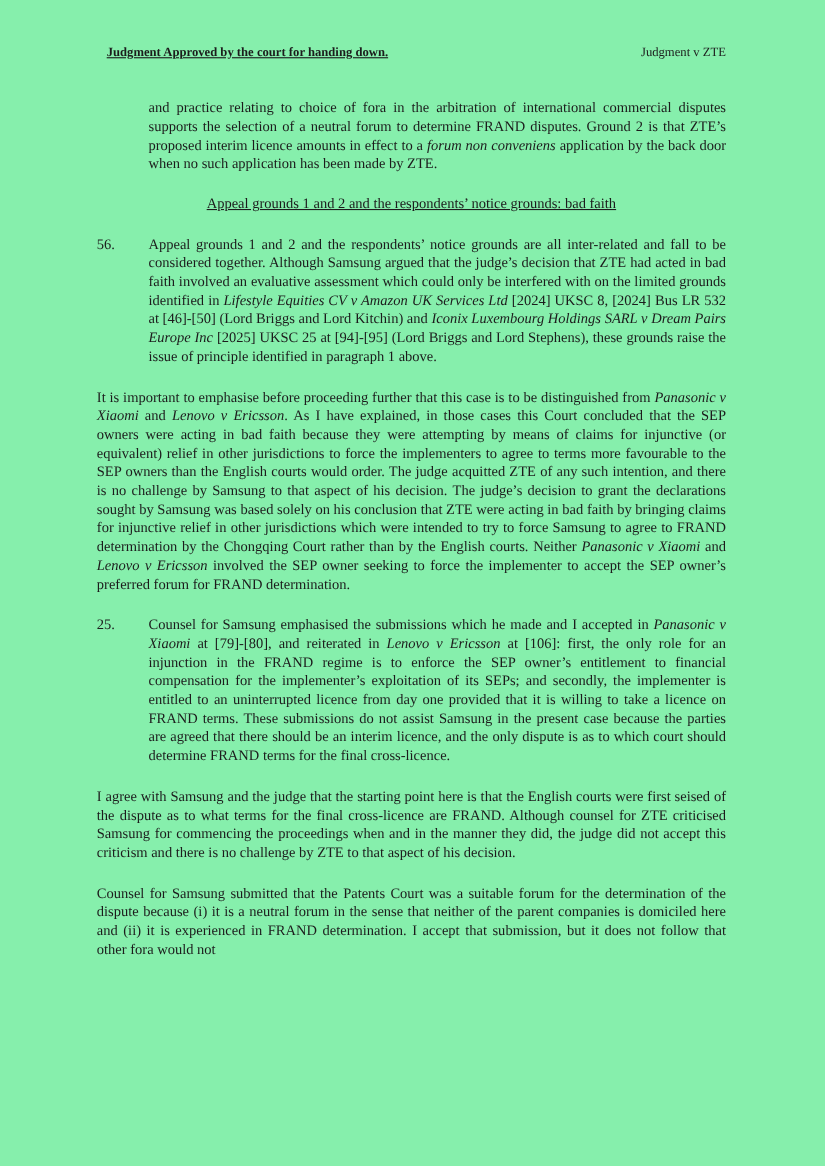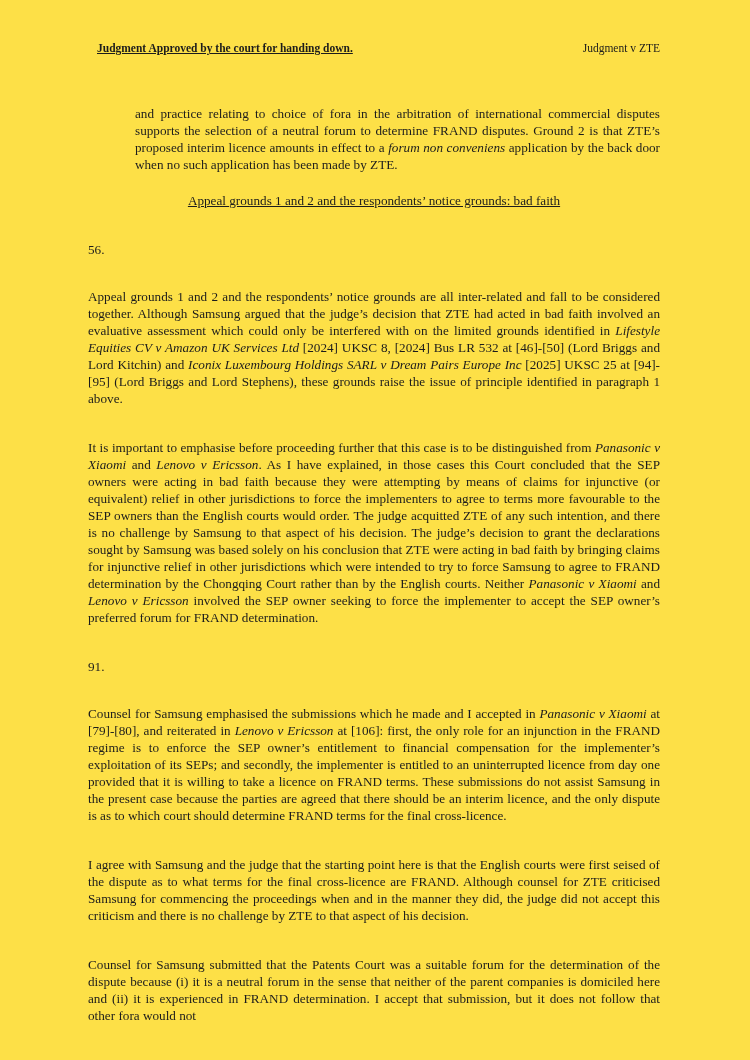--- a/index.html
+++ b/index.html
@@ -4,21 +4,21 @@
 <style>
   html, body {
     margin: 0;
     padding: 0;
     background: #ffffff;
   }
   .page {
     position: relative;
     width: 750px;
     height: 1060px;
-    background: #fde047;
+    background: #86efac;
     font-family: "Liberation Serif", "DejaVu Serif", serif;
     color: #1c1c1c;
     overflow: hidden;
     box-sizing: border-box;
   }
   .page-header {
     position: absolute;
     top: 41px;
     left: 97px;
     right: 90px;
@@ -38,34 +38,33 @@
   .doc-body {
     position: absolute;
     top: 89px;
     left: 88px;
     width: 572px;
     font-size: 13.2px;
     line-height: 17px;
     text-align: justify;
   }
   .intro-para {
-    margin: 16px 0 0 47px;
+    margin: 0 0 0 47px;
   }
   .section-heading {
     font-size: 13.2px;
     font-weight: normal;
     text-decoration: underline;
     text-align: center;
     margin: 19px 0 0 0;
     line-height: 17px;
   }
   .para {
     display: flex;
-    margin-top: 32px;
-    flex-direction: column;
+    margin-top: 20px;
   }
   .para-number {
     width: 47px;
     flex: 0 0 47px;
     text-align: left;
   }
   .para-text {
     flex: 1;
     margin: 0;
   }
@@ -93,21 +92,21 @@
   <div class="para">
     <span class="para-number">56.</span>
     <p class="para-text"><span>Appeal grounds 1 and 2 and the respondents’ notice grounds are all inter-related and fall to be considered together. Although Samsung argued that the judge’s decision that ZTE had acted in bad faith involved an evaluative assessment which could only be interfered with on the limited grounds identified in </span><i>Lifestyle Equities CV v Amazon UK Services Ltd</i><span> [2024] UKSC 8, [2024] Bus LR 532 at [46]-[50] (Lord Briggs and Lord Kitchin) and </span><i>Iconix Luxembourg Holdings SARL v Dream Pairs Europe Inc</i><span> [2025] UKSC 25 at [94]-[95] (Lord Briggs and Lord Stephens), these grounds raise the issue of principle identified in paragraph 1 above.</span></p>
   </div>
 
   <div class="para">
     <p class="para-text"><span>It is important to emphasise before proceeding further that this case is to be distinguished from </span><i>Panasonic v Xiaomi</i><span> and </span><i>Lenovo v Ericsson</i><span>. As I have explained, in those cases this Court concluded that the SEP owners were acting in bad faith because they were attempting by means of claims for injunctive (or equivalent) relief in other jurisdictions to force the implementers to agree to terms more favourable to the SEP owners than the English courts would order. The judge acquitted ZTE of any such intention, and there is no challenge by Samsung to that aspect of his decision. The judge’s decision to grant the declarations sought by Samsung was based solely on his conclusion that ZTE were acting in bad faith by bringing claims for injunctive relief in other jurisdictions which were intended to try to force Samsung to agree to FRAND determination by the Chongqing Court rather than by the English courts. Neither </span><i>Panasonic v Xiaomi</i><span> and </span><i>Lenovo v Ericsson</i><span> involved the SEP owner seeking to force the implementer to accept the SEP owner’s preferred forum for FRAND determination.</span></p>
   </div>
 
   <div class="para">
-    <span class="para-number">91.</span>
+    <span class="para-number">25.</span>
     <p class="para-text"><span>Counsel for Samsung emphasised the submissions which he made and I accepted in </span><i>Panasonic v Xiaomi</i><span> at [79]-[80], and reiterated in </span><i>Lenovo v Ericsson</i><span> at [106]: first, the only role for an injunction in the FRAND regime is to enforce the SEP owner’s entitlement to financial compensation for the implementer’s exploitation of its SEPs; and secondly, the implementer is entitled to an uninterrupted licence from day one provided that it is willing to take a licence on FRAND terms. These submissions do not assist Samsung in the present case because the parties are agreed that there should be an interim licence, and the only dispute is as to which court should determine FRAND terms for the final cross-licence.</span></p>
   </div>
 
   <div class="para">
     <p class="para-text"><span>I agree with Samsung and the judge that the starting point here is that the English courts were first seised of the dispute as to what terms for the final cross-licence are FRAND. Although counsel for ZTE criticised Samsung for commencing the proceedings when and in the manner they did, the judge did not accept this criticism and there is no challenge by ZTE to that aspect of his decision.</span></p>
   </div>
 
   <div class="para">
     <p class="para-text"><span>Counsel for Samsung submitted that the Patents Court was a suitable forum for the determination of the dispute because (i) it is a neutral forum in the sense that neither of the parent companies is domiciled here and (ii) it is experienced in FRAND determination. I accept that submission, but it does not follow that other fora would not</span></p>
   </div>

